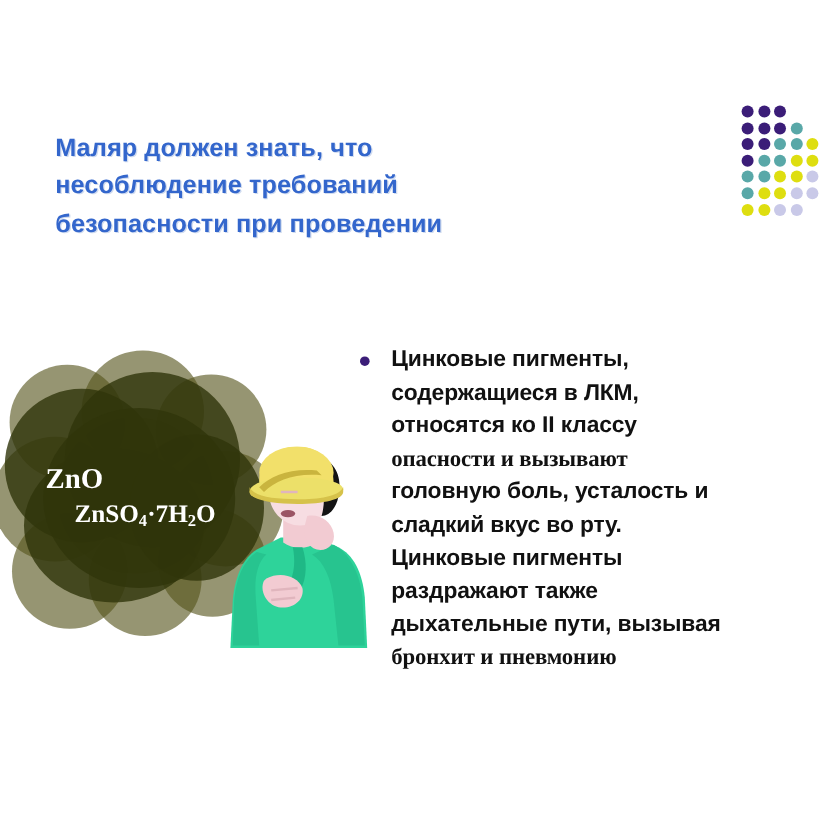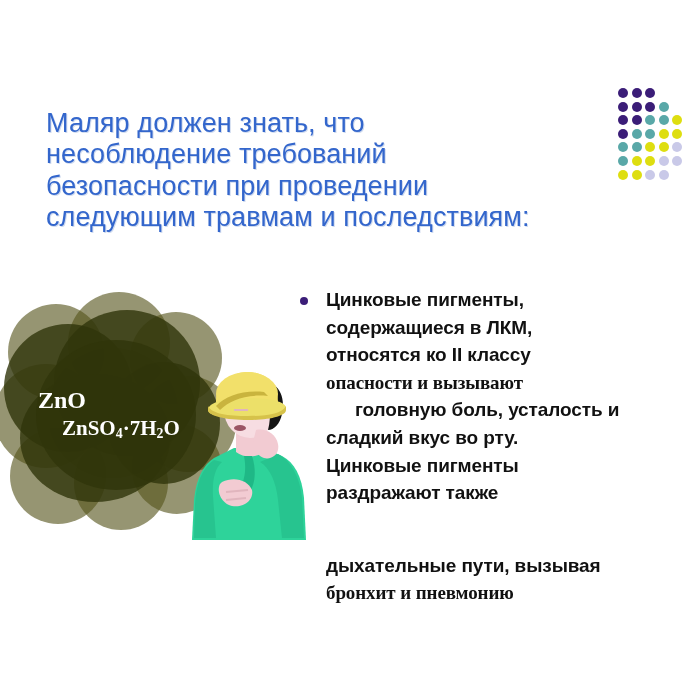--- a/index.html
+++ b/index.html
@@ -18,22 +18,22 @@
 
   
   #title-block {
     position: absolute;
     left: 46px;
     top: 108px;
     width: 560px;
   }
   .title-line {
     font-family: "Liberation Sans", sans-serif;
-    font-weight: normal;
-    font-size: 27px;
+    font-weight: bold;
+    font-size: 21px;
     line-height: 31.4px;
     color: #3366cc;
     letter-spacing: 0.1px;
     white-space: nowrap;
     text-shadow: 1px 1px 0 rgba(150,175,220,0.45);
   }
 
   
   #dot-grid {
     position: absolute;
@@ -128,21 +128,20 @@
 </style>
 </head>
 <body>
 
 <div id="slide">
 
   <div id="title-block">
     <div class="title-line" style="color: rgb(51, 102, 204);">Маляр должен знать, что</div>
     <div class="title-line" style="color: rgb(51, 102, 204);">несоблюдение требований</div>
     <div class="title-line" style="color: rgb(51, 102, 204);">безопасности при проведении</div>
-    <div class="title-line" style="color: rgb(51, 102, 204);">следующим травмам и последствиям:</div>
   </div>
 
   <div id="dot-grid">
       <div class="dot" style="left: 0px; top: 0px; background: rgb(59, 29, 120);"></div>
       <div class="dot" style="left: 13.6px; top: 0px; background: rgb(59, 29, 120);"></div>
       <div class="dot" style="left: 27.2px; top: 0px; background: rgb(59, 29, 120);"></div>
       <div class="dot" style="left: 0px; top: 13.6px; background: rgb(59, 29, 120);"></div>
       <div class="dot" style="left: 13.6px; top: 13.6px; background: rgb(59, 29, 120);"></div>
       <div class="dot" style="left: 27.2px; top: 13.6px; background: rgb(59, 29, 120);"></div>
       <div class="dot" style="left: 40.8px; top: 13.6px; background: rgb(89, 168, 168);"></div>
@@ -233,22 +232,22 @@
     </svg>
   </div>
 
   <div id="body-block">
     <div id="bullet-marker" style="background: rgb(59, 29, 120);"></div>
     <div id="body-text">
       <div class="body-line" style="color: rgb(17, 17, 17);">Цинковые пигменты,</div>
       <div class="body-line" style="color: rgb(17, 17, 17);">содержащиеся в ЛКМ,</div>
       <div class="body-line" style="color: rgb(17, 17, 17);">относятся ко II классу</div>
       <div class="body-line" style="color: rgb(17, 17, 17); font-family: Liberation Serif, serif;">опасности и вызывают</div>
-      <div class="body-line" style="color: rgb(17, 17, 17); margin-left: 29px;">головную боль, усталость и</div>
+      <div class="body-line" style="color: rgb(17, 17, 17);">головную боль, усталость и</div>
       <div class="body-line" style="color: rgb(17, 17, 17);">сладкий вкус во рту.</div>
       <div class="body-line" style="color: rgb(17, 17, 17);">Цинковые пигменты</div>
       <div class="body-line" style="color: rgb(17, 17, 17);">раздражают также</div>
-      <div class="body-line" style="color: rgb(17, 17, 17); margin-top: 45px;">дыхательные пути, вызывая</div>
+      <div class="body-line" style="color: rgb(17, 17, 17);">дыхательные пути, вызывая</div>
       <div class="body-line" style="color: rgb(17, 17, 17); font-family: Liberation Serif, serif;">бронхит и пневмонию</div>
     </div>
   </div>
 
 </div>
 
 </body></html>

